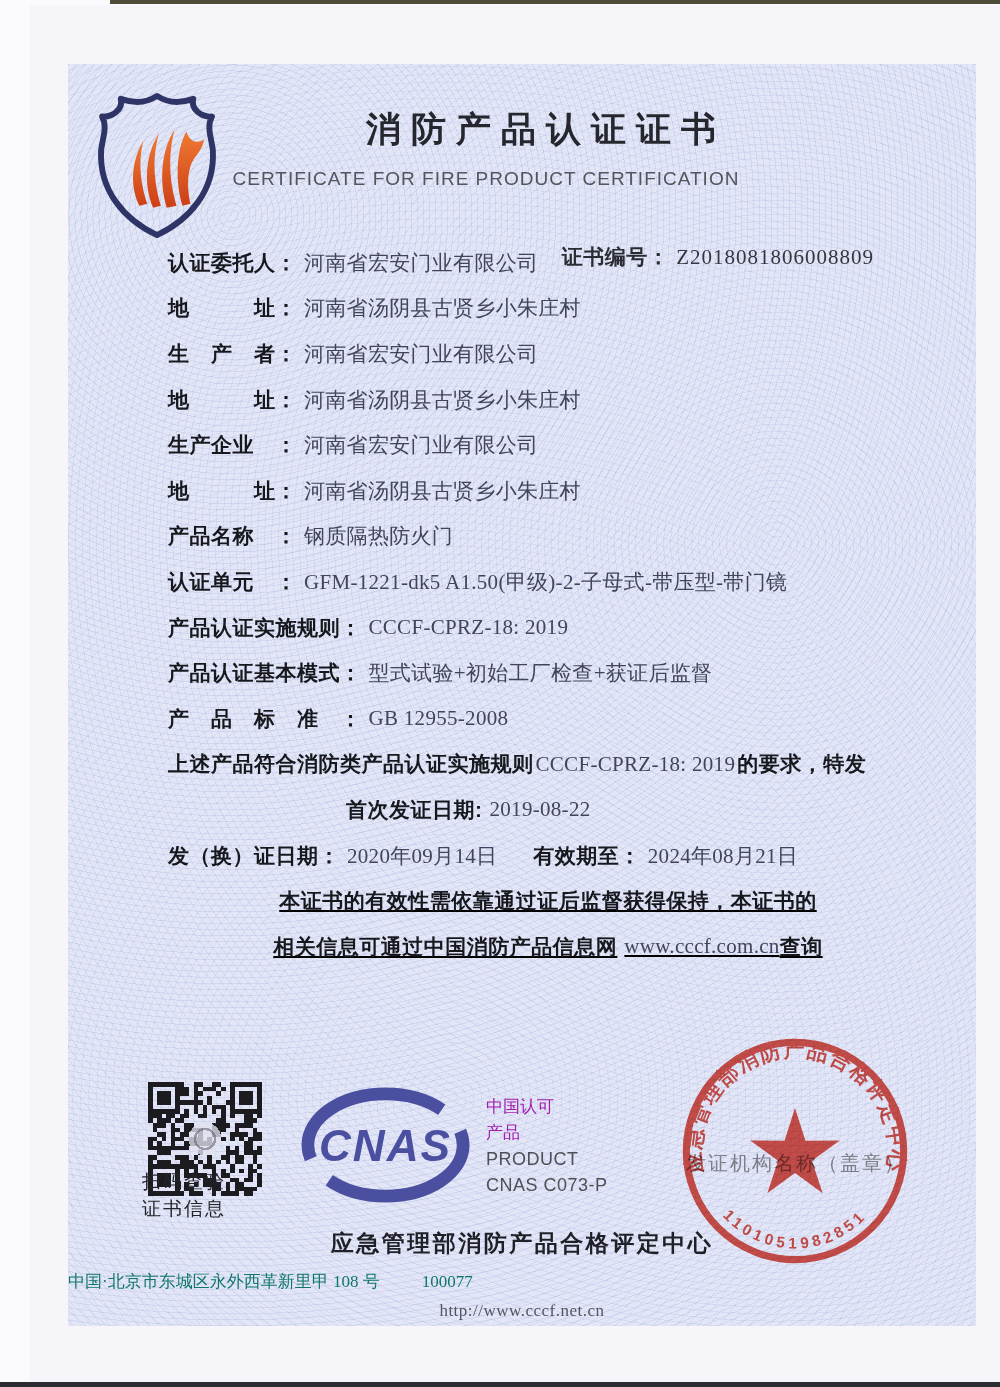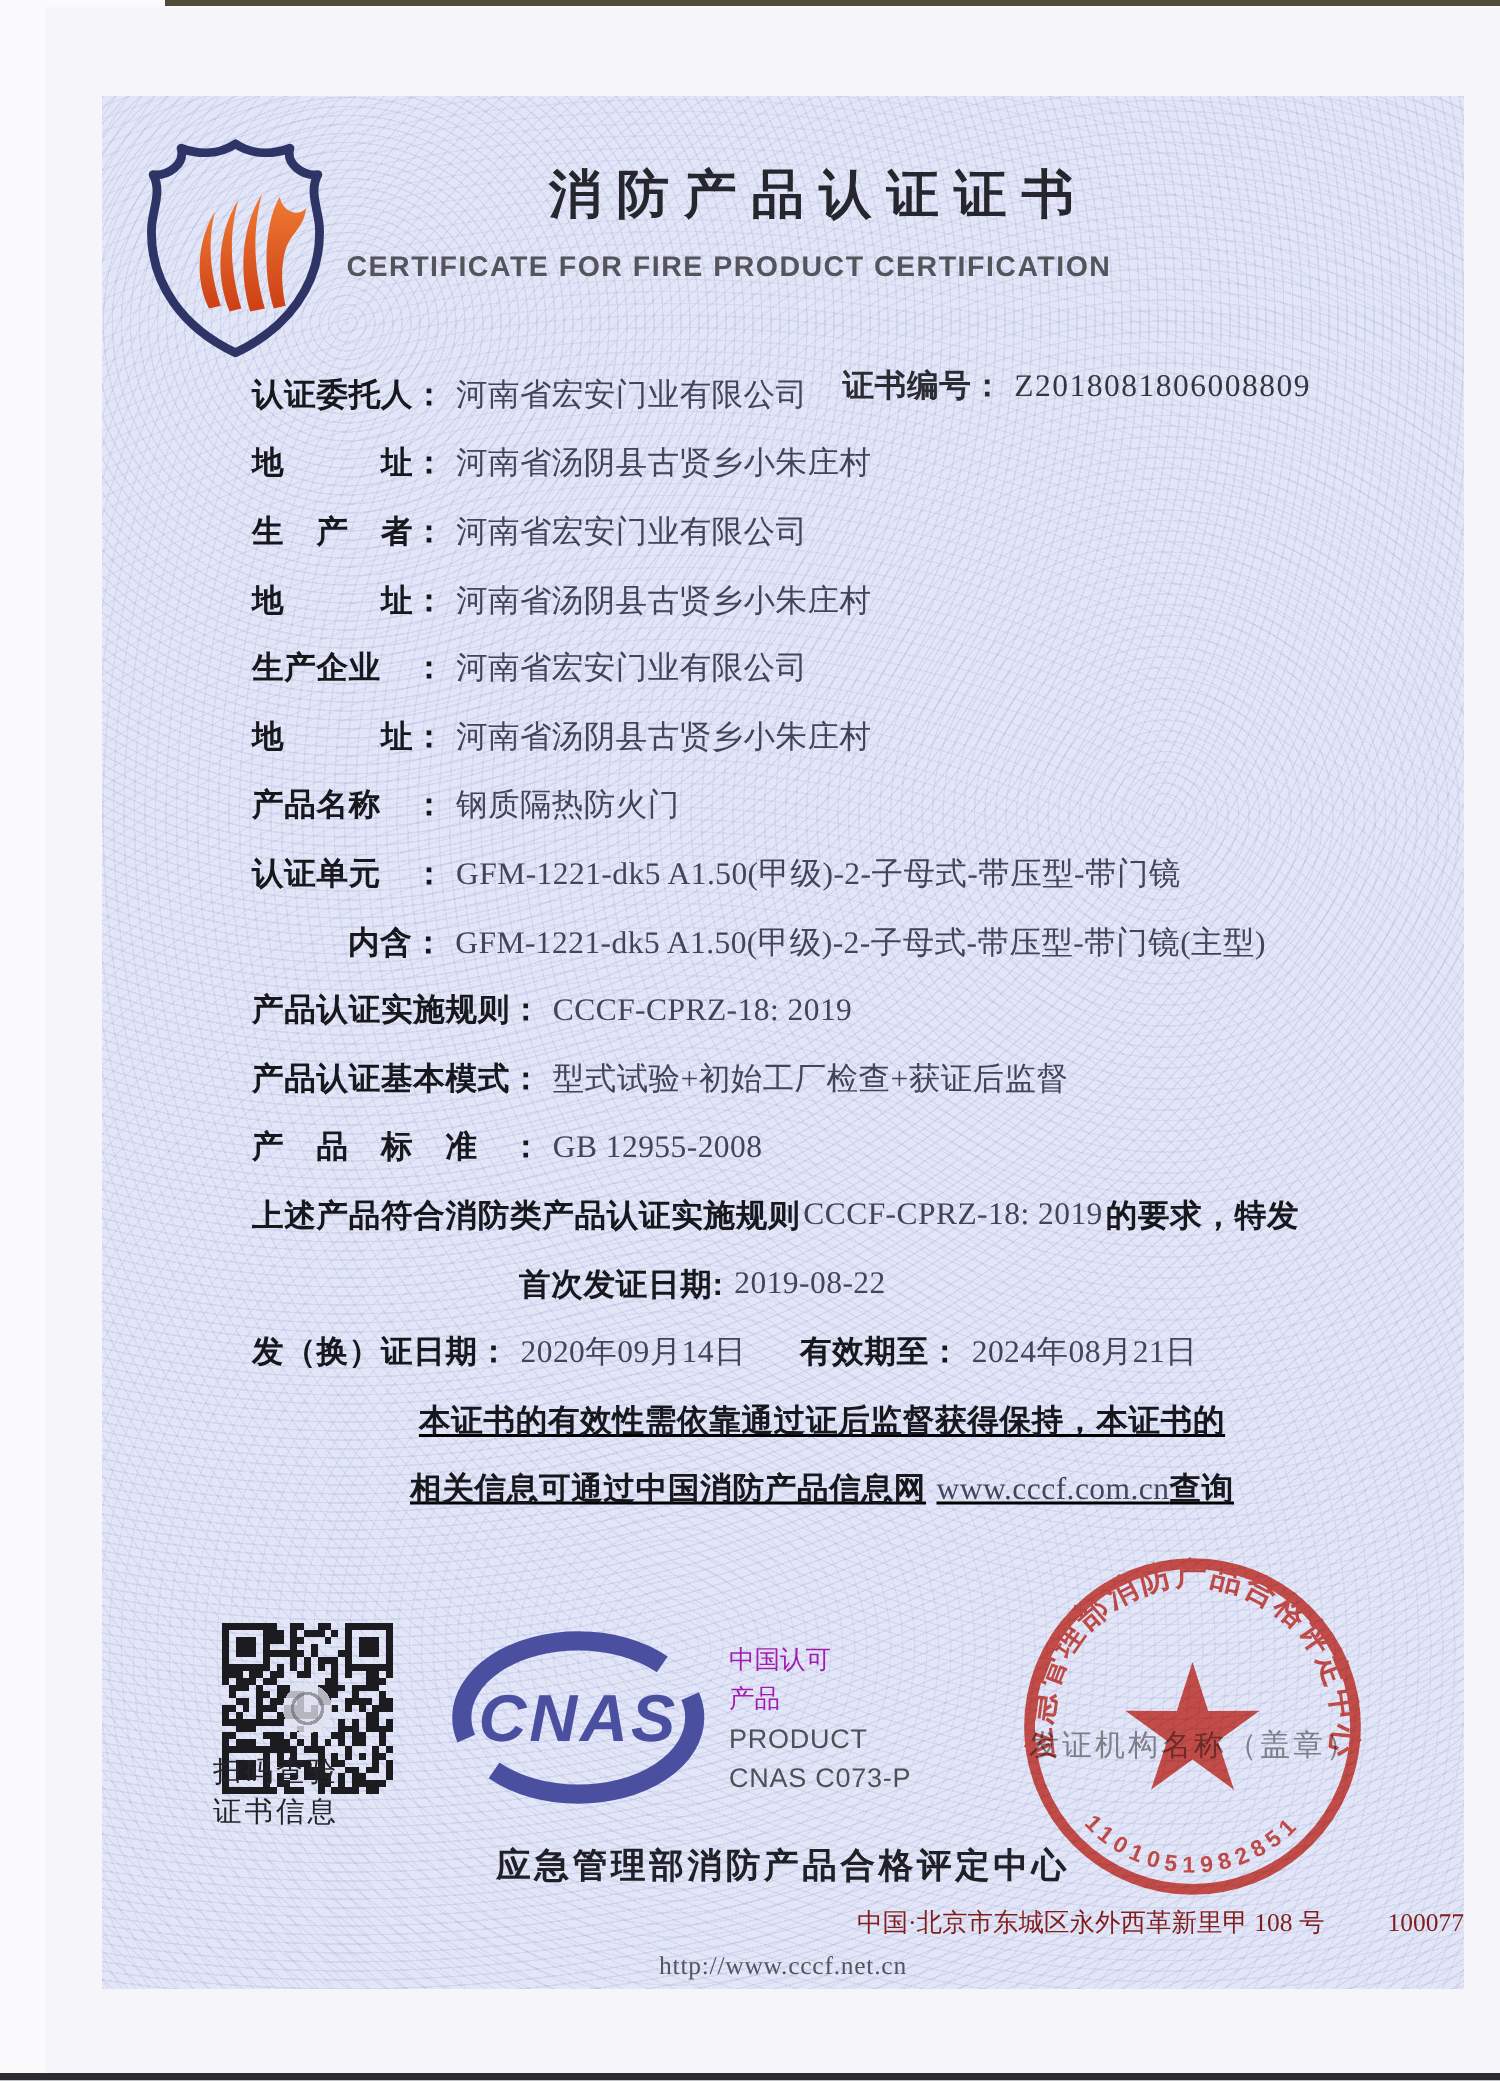--- a/index.html
+++ b/index.html
@@ -25,21 +25,21 @@
   }
   .abs { position:absolute; }
   
   .logo-svg { left:88px; top:90px; width:138px; height:152px; }
   .title-cn {
     left:68px; top:106px; width:908px; text-align:center;
     font-size:35px; font-weight:700; letter-spacing:10px; color:#26272e;padding-left:48px;
   }
   .title-en {
     left:68px; top:168px; width:836px; text-align:center;
-    font-size:19px; letter-spacing:1px; color:#53545c;font-weight:bold;
+    font-size:19px; letter-spacing:1px; color:#53545c;
   }
   .cert-no { left:68px; top:206px; width:806px; text-align:right; font-size:19px; white-space:nowrap;margin-top:37px; }
   .cert-no .lbl { font-weight:700; color:#2b2c33; }
   .cert-no .val { font-family:"Liberation Serif","DejaVu Serif",serif; color:#34353e; letter-spacing:1px; }
   
   .content { left:168px; top:240px; width:760px; }
   .row { height:45.6px; display:flex; align-items:center; white-space:nowrap; }
   .lbl { font-weight:700; font-size:21px; color:#17181e; letter-spacing:.5px; }
   .val { font-family:"Liberation Serif","DejaVu Serif",serif; font-size:21px; color:#41445a; margin-left:7px; letter-spacing:.3px; }
   .row.indent { padding-left:64px; }
@@ -50,21 +50,21 @@
   
   .qr-svg { left:148px; top:1082px; width:114px; height:114px; }
   .qr-caption { left:142px; top:1168px; width:130px; font-size:19px; line-height:27px; color:#23242a; letter-spacing:2px; }
   .cnas-svg { left:300px; top:1086px; width:172px; height:118px; }
   .cnas-text { left:486px; top:1094px; line-height:26px; white-space:nowrap; }
   .cnas-text .cn { font-size:17px; color:#a21caf; }
   .cnas-text .en { font-size:18px; color:#4e4f57; letter-spacing:.5px; }
   .behind-stamp { left:686px; top:1150px; font-size:20px; color:#7d7e88; letter-spacing:2px; z-index:2; white-space:nowrap; }
   .stamp-svg { left:672px; top:1028px; width:246px; height:246px; z-index:3; mix-blend-mode:multiply; opacity:.92; }
   .footer-org { left:68px; top:1228px; width:908px; text-align:center; font-size:23px; font-weight:700; letter-spacing:2.5px; color:#202128; }
-  .footer-addr { left:68px; top:1270px; width:908px; text-align:right; font-family:"Liberation Serif","DejaVu Serif",serif; font-size:17px; color:#7f1d1d; }
+  .footer-addr { left:68px; top:1270px; width:908px; text-align:left; font-family:"Liberation Serif","DejaVu Serif",serif; font-size:17px; color:#0f766e; }
   .footer-addr .postcode { margin-left:42px; }
   .footer-url { left:68px; top:1301px; width:908px; text-align:center; font-family:"Liberation Serif","DejaVu Serif",serif; font-size:17px; color:#53545e; letter-spacing:.5px; }
 </style>
 </head>
 <body>
 
 <div class="scan-line-top"></div>
 <div class="scan-line-bottom"></div>
 <div class="paper"></div>
 <div class="panel"></div>
@@ -115,24 +115,20 @@
         <span class="lbl">地　　　址：</span>
         <span class="val">河南省汤阴县古贤乡小朱庄村</span>
       </div>
       <div class="row">
         <span class="lbl">产品名称　：</span>
         <span class="val">钢质隔热防火门</span>
       </div>
       <div class="row">
         <span class="lbl">认证单元　：</span>
         <span class="val">GFM-1221-dk5 A1.50(甲级)-2-子母式-带压型-带门镜</span>
-      </div>
-      <div class="row indent">
-        <span class="lbl">内含：</span>
-        <span class="val">GFM-1221-dk5 A1.50(甲级)-2-子母式-带压型-带门镜(主型)</span>
       </div>
       <div class="row">
         <span class="lbl">产品认证实施规则：</span>
         <span class="val">CCCF-CPRZ-18: 2019</span>
       </div>
       <div class="row">
         <span class="lbl">产品认证基本模式：</span>
         <span class="val">型式试验+初始工厂检查+获证后监督</span>
       </div>
       <div class="row">

